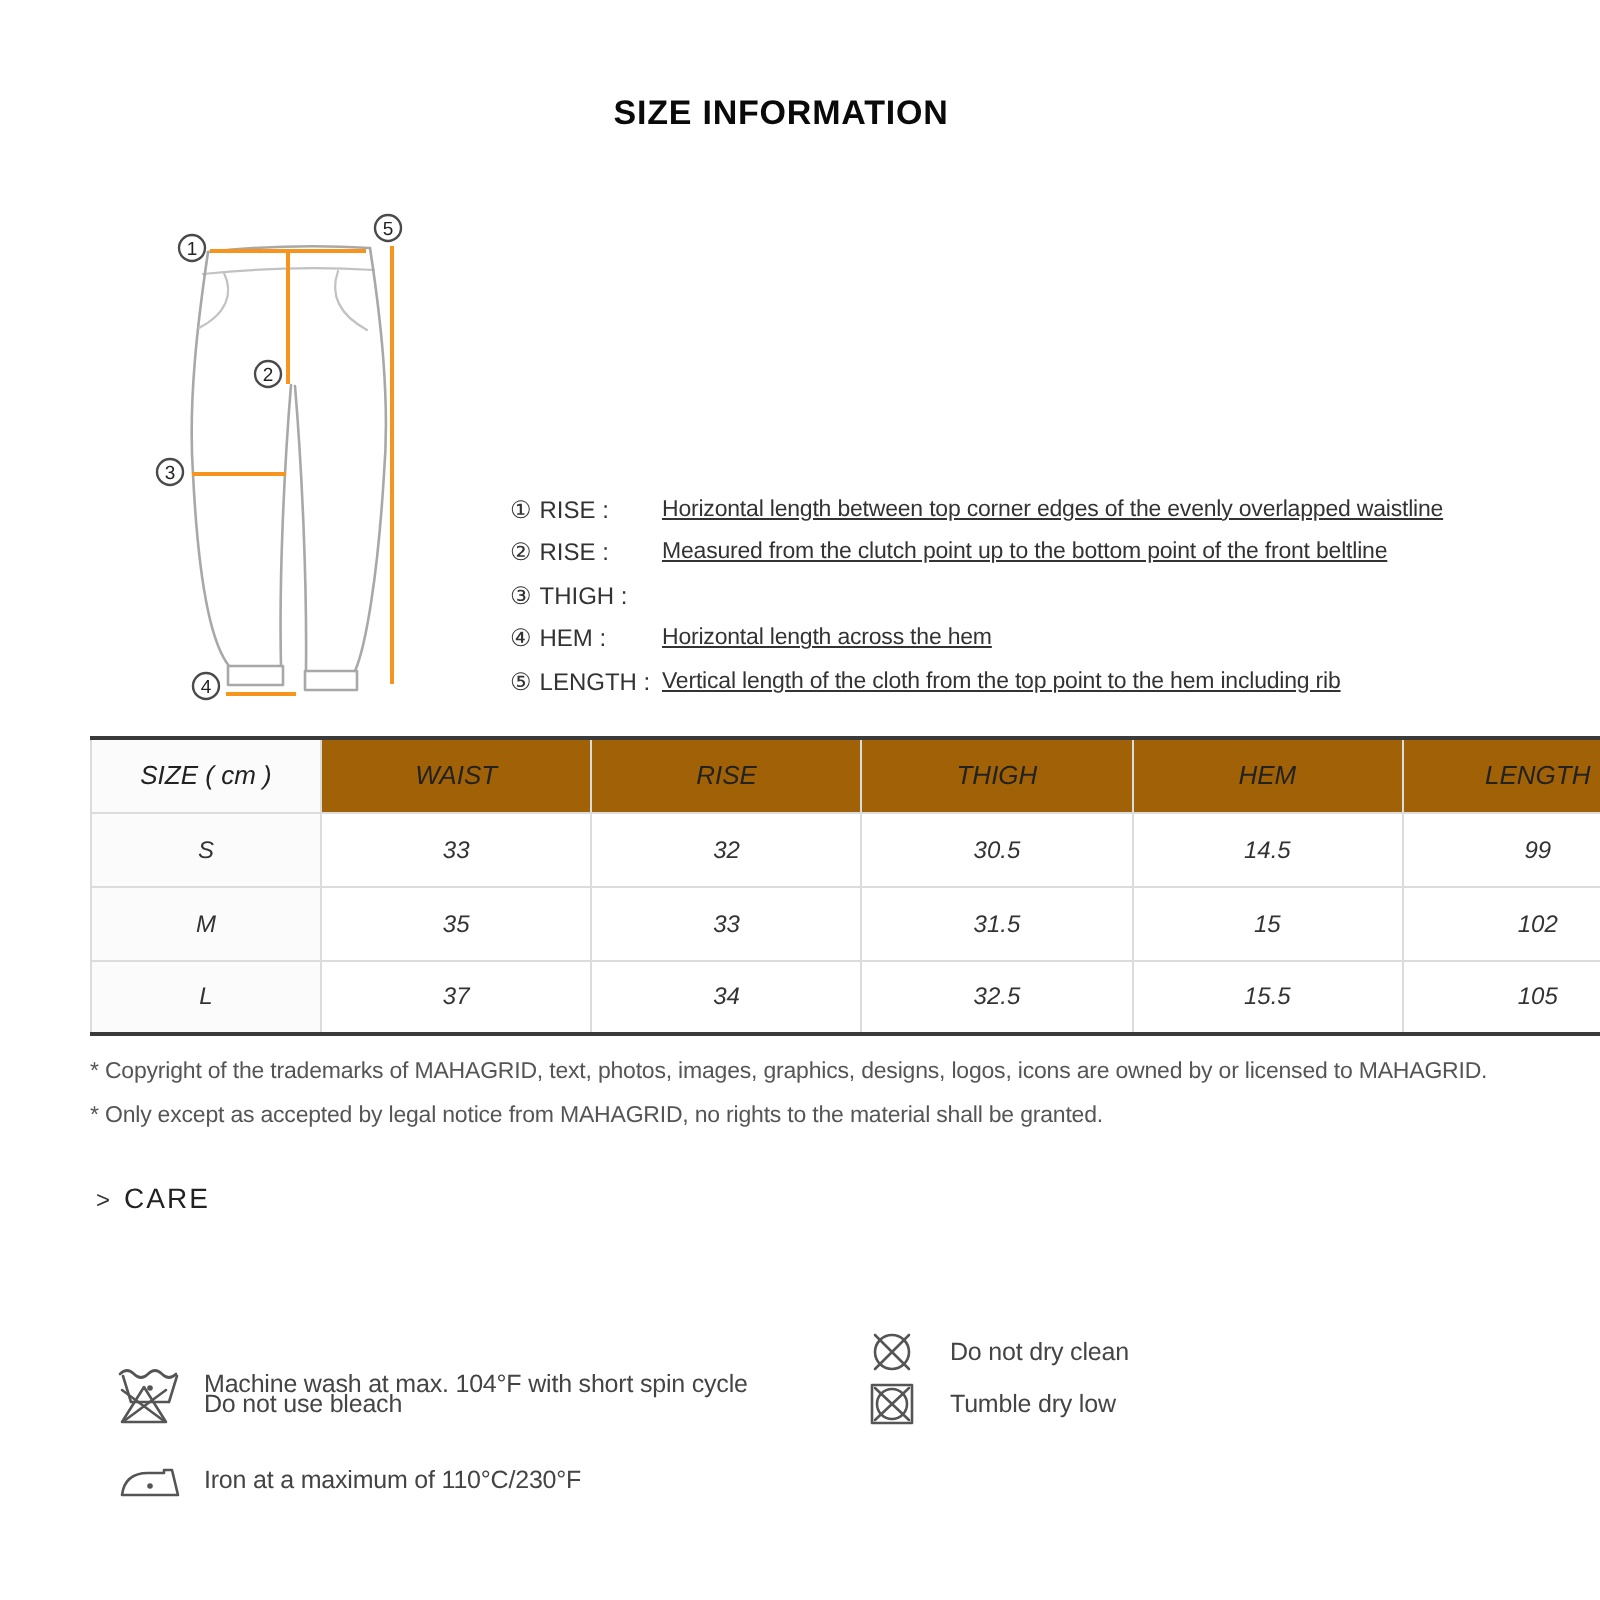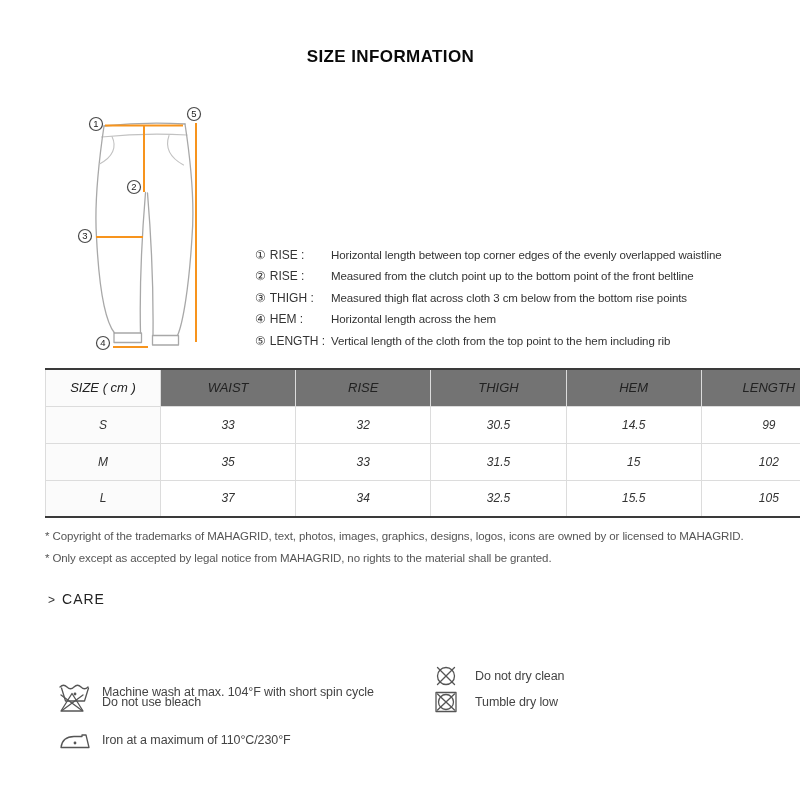--- a/index.html
+++ b/index.html
@@ -13,27 +13,27 @@
 
   .product-title { top:140px; left:285px; width:490px; text-align:center;
     font-size:40px; font-weight:800; letter-spacing:-0.5px; color:#050505; white-space:nowrap; }
 
   .diagram { top:95px; left:55px; width:190px; height:265px; }
 
   .measure-list { top:244px; left:255px; width:520px; }
   .measure-row { display:flex; height:21.5px; align-items:center; white-space:nowrap; }
   .measure-label { width:76px; flex:0 0 76px; font-size:12px; color:#333; }
   .measure-num { margin-right:4px; font-size:12px; color:#333; }
-  .measure-desc { font-size:11.5px; letter-spacing:-0.1px; color:#333; }
+  .measure-desc { font-size:11.5px; letter-spacing:-0.1px; color:#333;text-decoration:underline; }
 
   table.size-table { position:absolute; top:368px; left:45px; width:792px;
     border-collapse:collapse; table-layout:fixed;
     border-top:2px solid #3a3a3a; border-bottom:2px solid #3a3a3a;font-style:italic; }
   .size-table th, .size-table td { border:1px solid #dcdcdc; text-align:center; vertical-align:middle; }
-  .size-table th { height:37px; font-size:13px; font-weight:400; color:#222; background:#737373; }
+  .size-table th { height:37px; font-size:13px; font-weight:400; color:#222; background:#a16207; }
   .size-table td { height:37px; font-size:12px; color:#333; }
   .size-table .col-size { width:115px; }
   .size-table td.size-cell, .size-table th.size-head { background:#fbfbfb; }
 
   .legal { top:525px; left:45px; font-size:11.5px; color:#555; line-height:22px; letter-spacing:-0.1px; white-space:nowrap; }
 
   .care-label { top:591px; left:48px; font-size:14px; color:#222; white-space:nowrap; }
   .care-label .gt { font-size:12px; margin-right:7px; color:#333; }
   .care-label .word { letter-spacing:1px; }
   .care-text { top:587px; left:110px; width:660px; font-size:13.5px; color:#333; line-height:22.5px; letter-spacing:-0.1px; }
@@ -107,21 +107,20 @@
     <div class="measure-row">
       <span class="measure-label"><span class="measure-num">①</span><span>RISE :</span></span>
       <span class="measure-desc">Horizontal length between top corner edges of the evenly overlapped waistline</span>
     </div>
     <div class="measure-row">
       <span class="measure-label"><span class="measure-num">②</span><span>RISE :</span></span>
       <span class="measure-desc">Measured from the clutch point up to the bottom point of the front beltline</span>
     </div>
     <div class="measure-row">
       <span class="measure-label"><span class="measure-num">③</span><span>THIGH :</span></span>
-      <span class="measure-desc">Measured thigh flat across cloth 3 cm below from the bottom rise points</span>
     </div>
     <div class="measure-row">
       <span class="measure-label"><span class="measure-num">④</span><span>HEM :</span></span>
       <span class="measure-desc">Horizontal length across the hem</span>
     </div>
     <div class="measure-row">
       <span class="measure-label"><span class="measure-num">⑤</span><span>LENGTH :</span></span>
       <span class="measure-desc">Vertical length of the cloth from the top point to the hem including rib</span>
     </div>
   </div>

